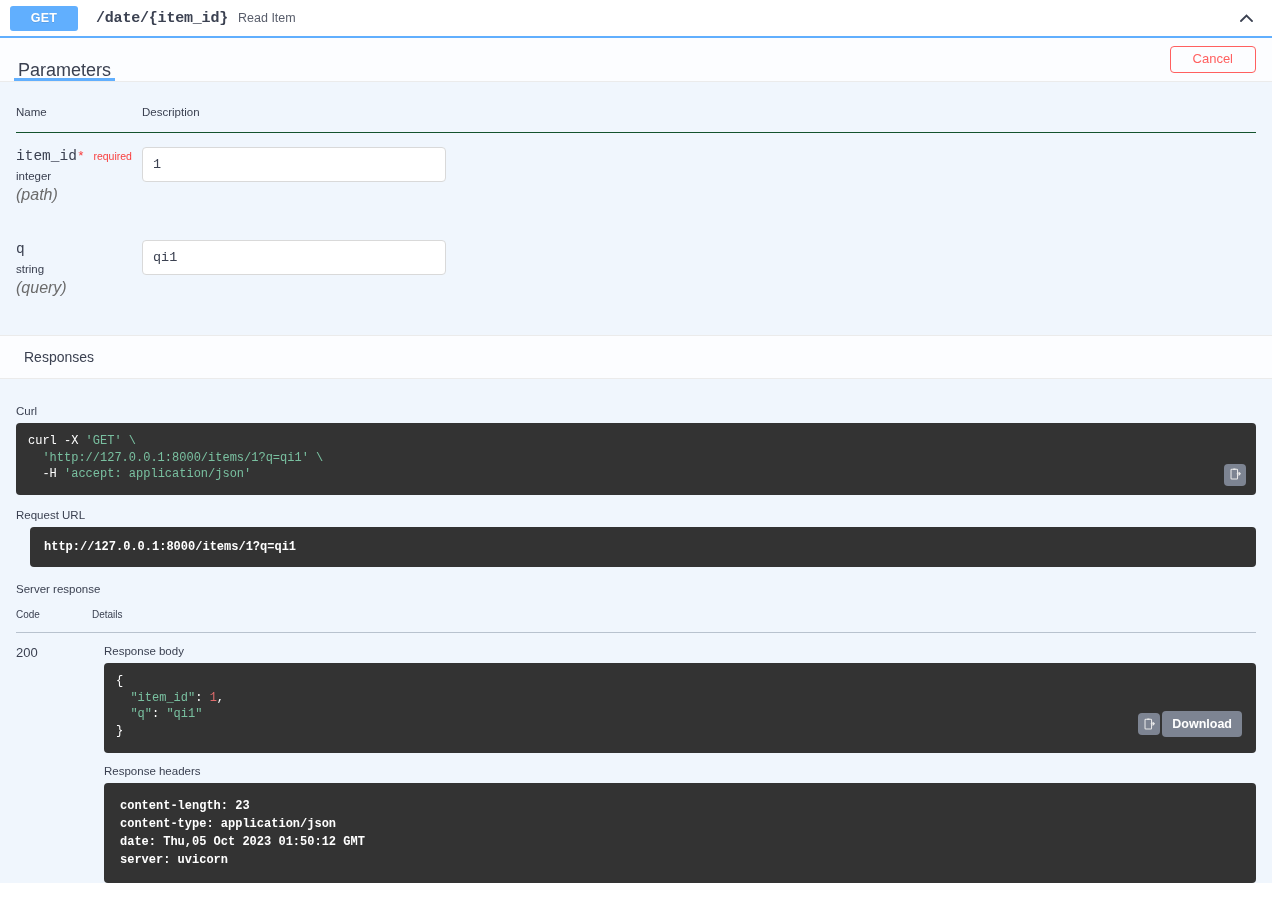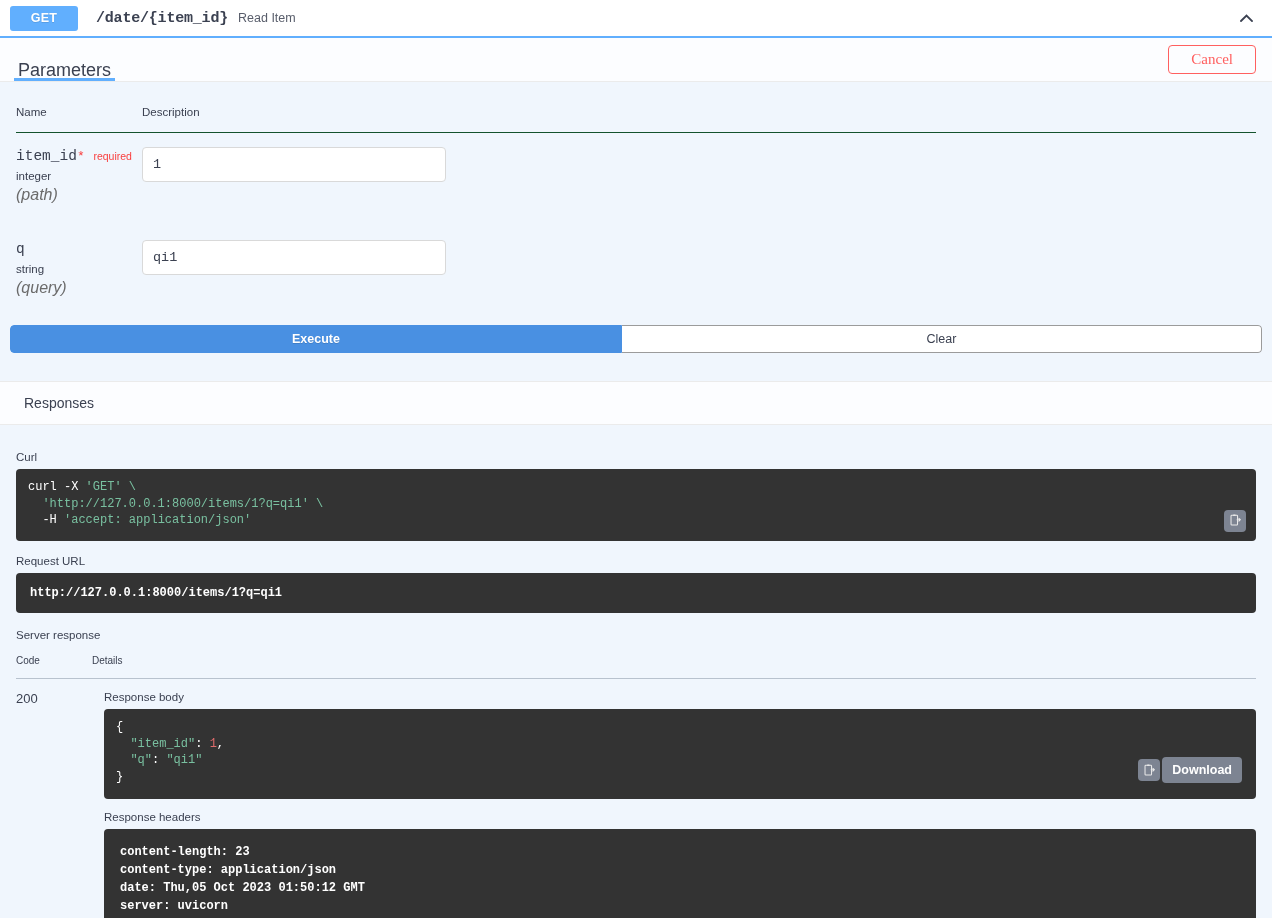--- a/index.html
+++ b/index.html
@@ -97,22 +97,22 @@
     bottom: 0;
     height: 3px;
     background: #61affe;
   }
   .cancel-btn {
     margin-left: auto;
     border: 1px solid #ff6060;
     color: #ff6060;
     background: transparent;
     border-radius: 4px;
-    font-family: Liberation Serif, serif;
-    font-size: 15px;
+    font-family: Liberation Sans, sans-serif;
+    font-size: 13px;
     padding: 5px 22px;
     cursor: pointer;
     line-height: 1.1;
   }
 
   
   .content {
     background: #f0f6fd;
     padding: 0;
   }
@@ -250,20 +250,21 @@
     overflow: hidden;
   }
   .tok-green { color: #79c0a0; }
   .tok-red { color: #e06c6c; }
 
   .curl-block { min-height: 56px; padding-bottom: 12px; }
   .url-block {
     font-weight: bold;
     font-size: 12px;
     padding: 12px 14px;
+    margin-left: 14px;
   }
 
   .copy-chip {
     position: absolute;
     width: 22px;
     height: 22px;
     background: #7d8492;
     border-radius: 4px;
     display: flex;
     align-items: center;
@@ -384,24 +385,20 @@
             <div class="pin">(query)</div>
           </td>
           <td>
             <input class="param-input" type="text" value="qi1" style="">
           </td>
         </tr>
       </tbody>
     </table>
   </div>
 
-  <div class="exec-row">
-    <button class="execute-btn">Execute</button>
-    <button class="clear-btn">Clear</button>
-  </div>
   <div class="exec-spacer"></div>
 </div>
 
 <div class="responses-band">
   <div class="responses-title">Responses</div>
 </div>
 
 <div class="content">
   <div class="block-gap"></div>
   <div class="inner">

